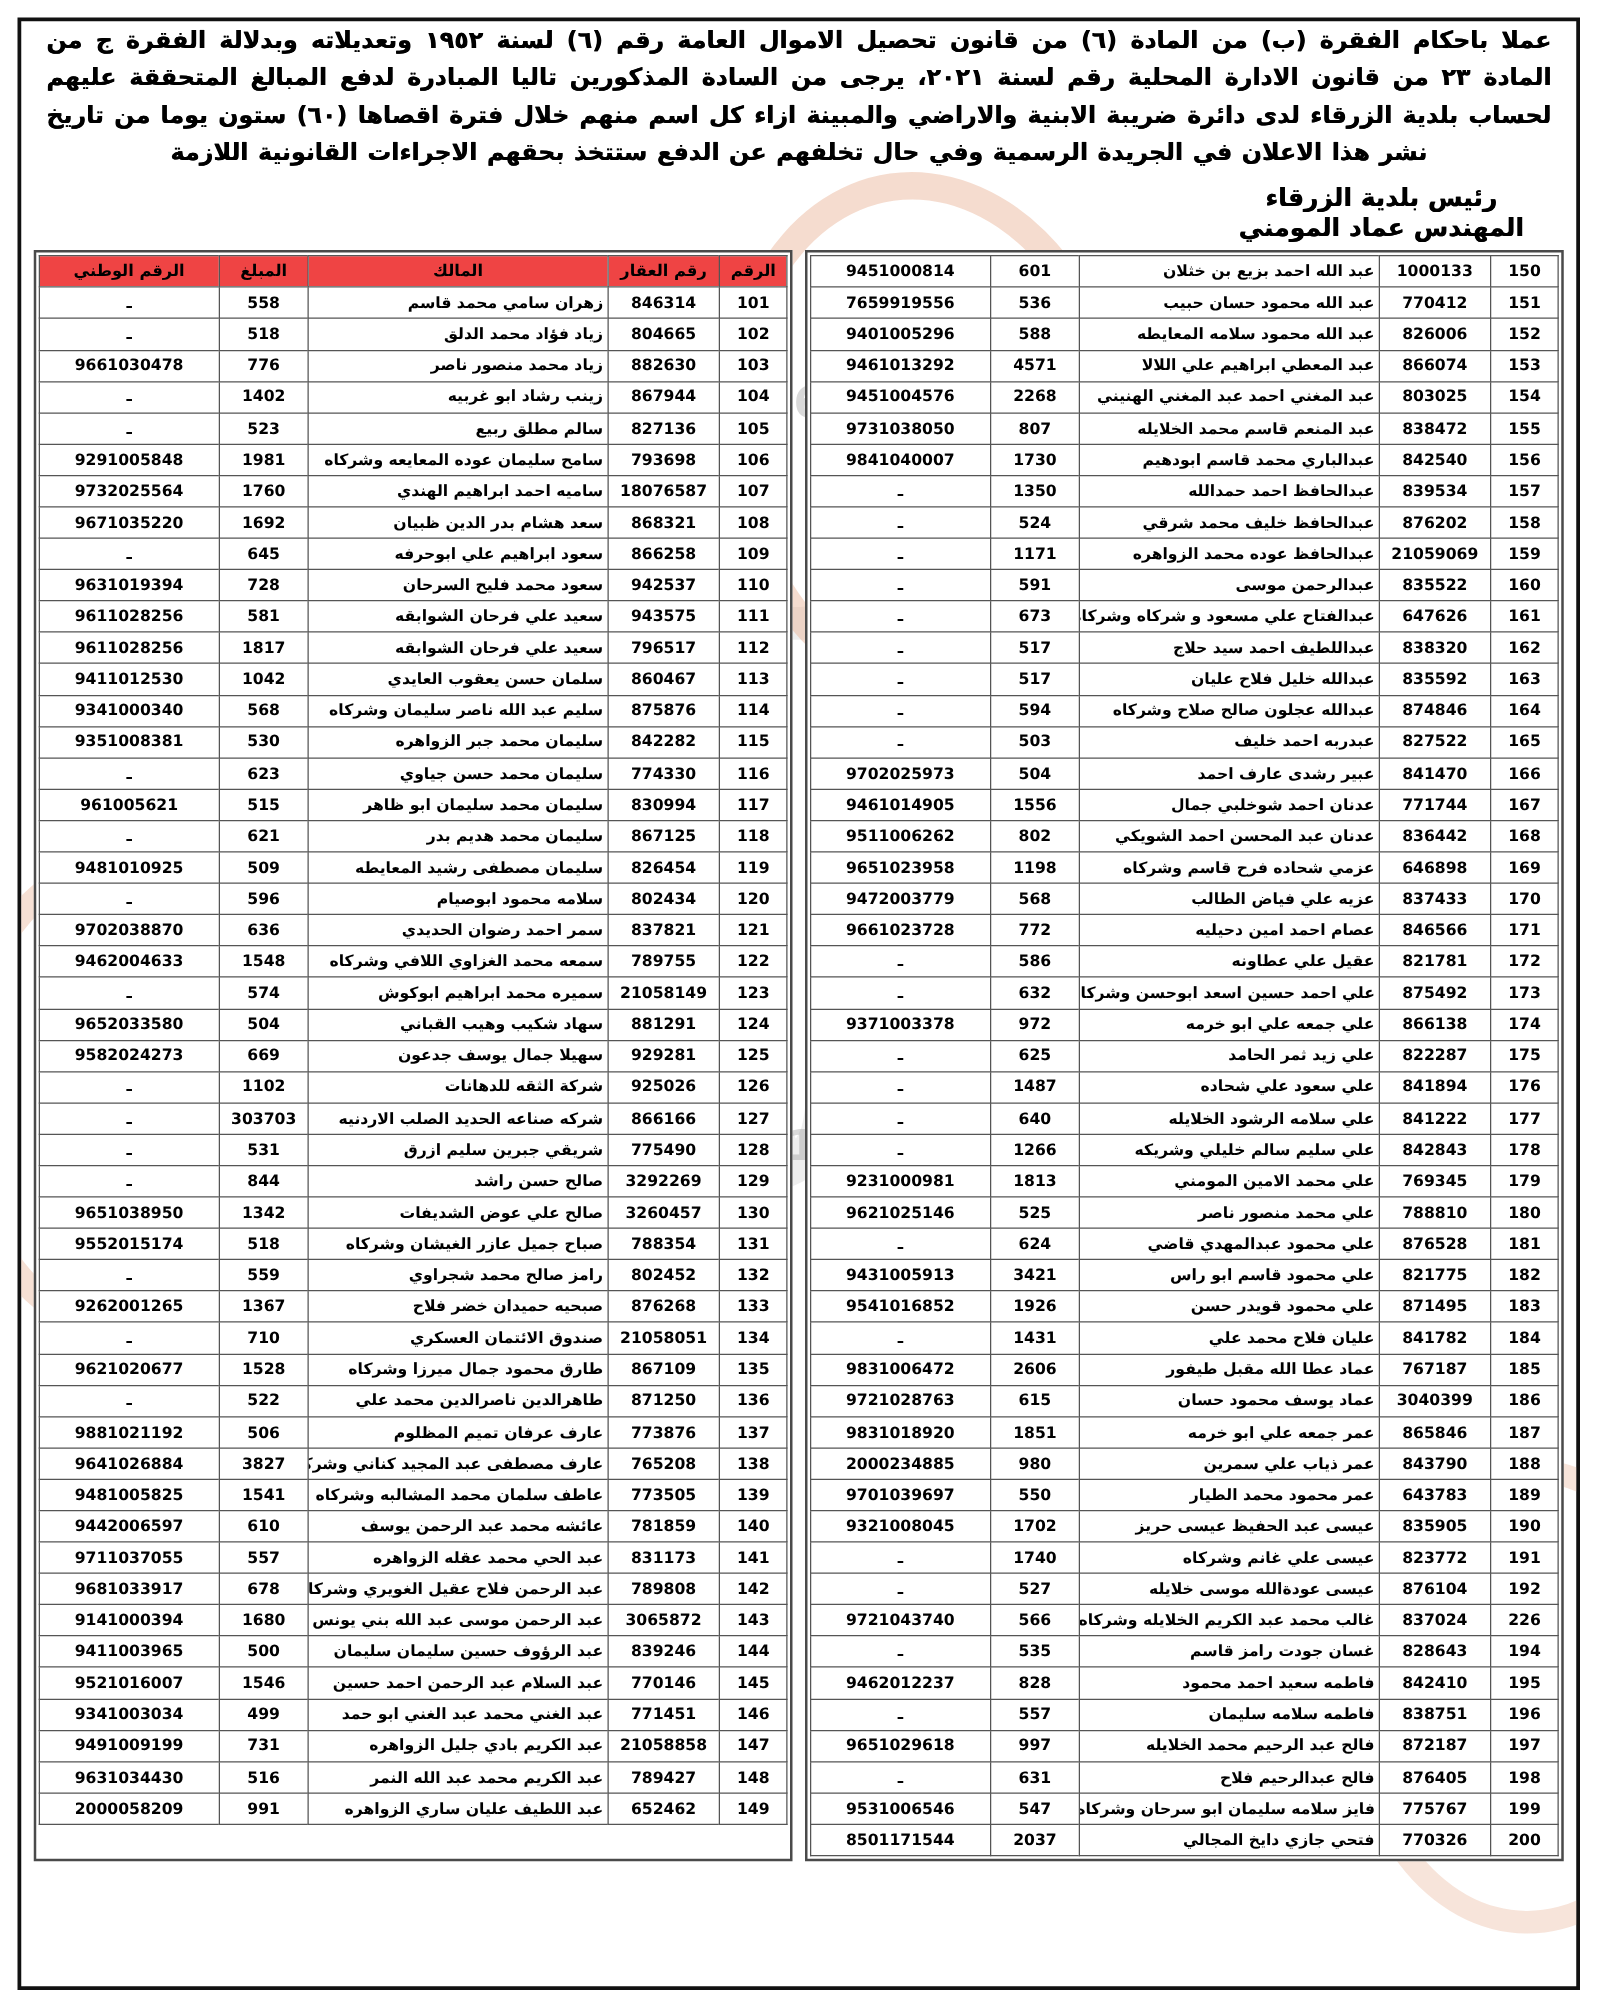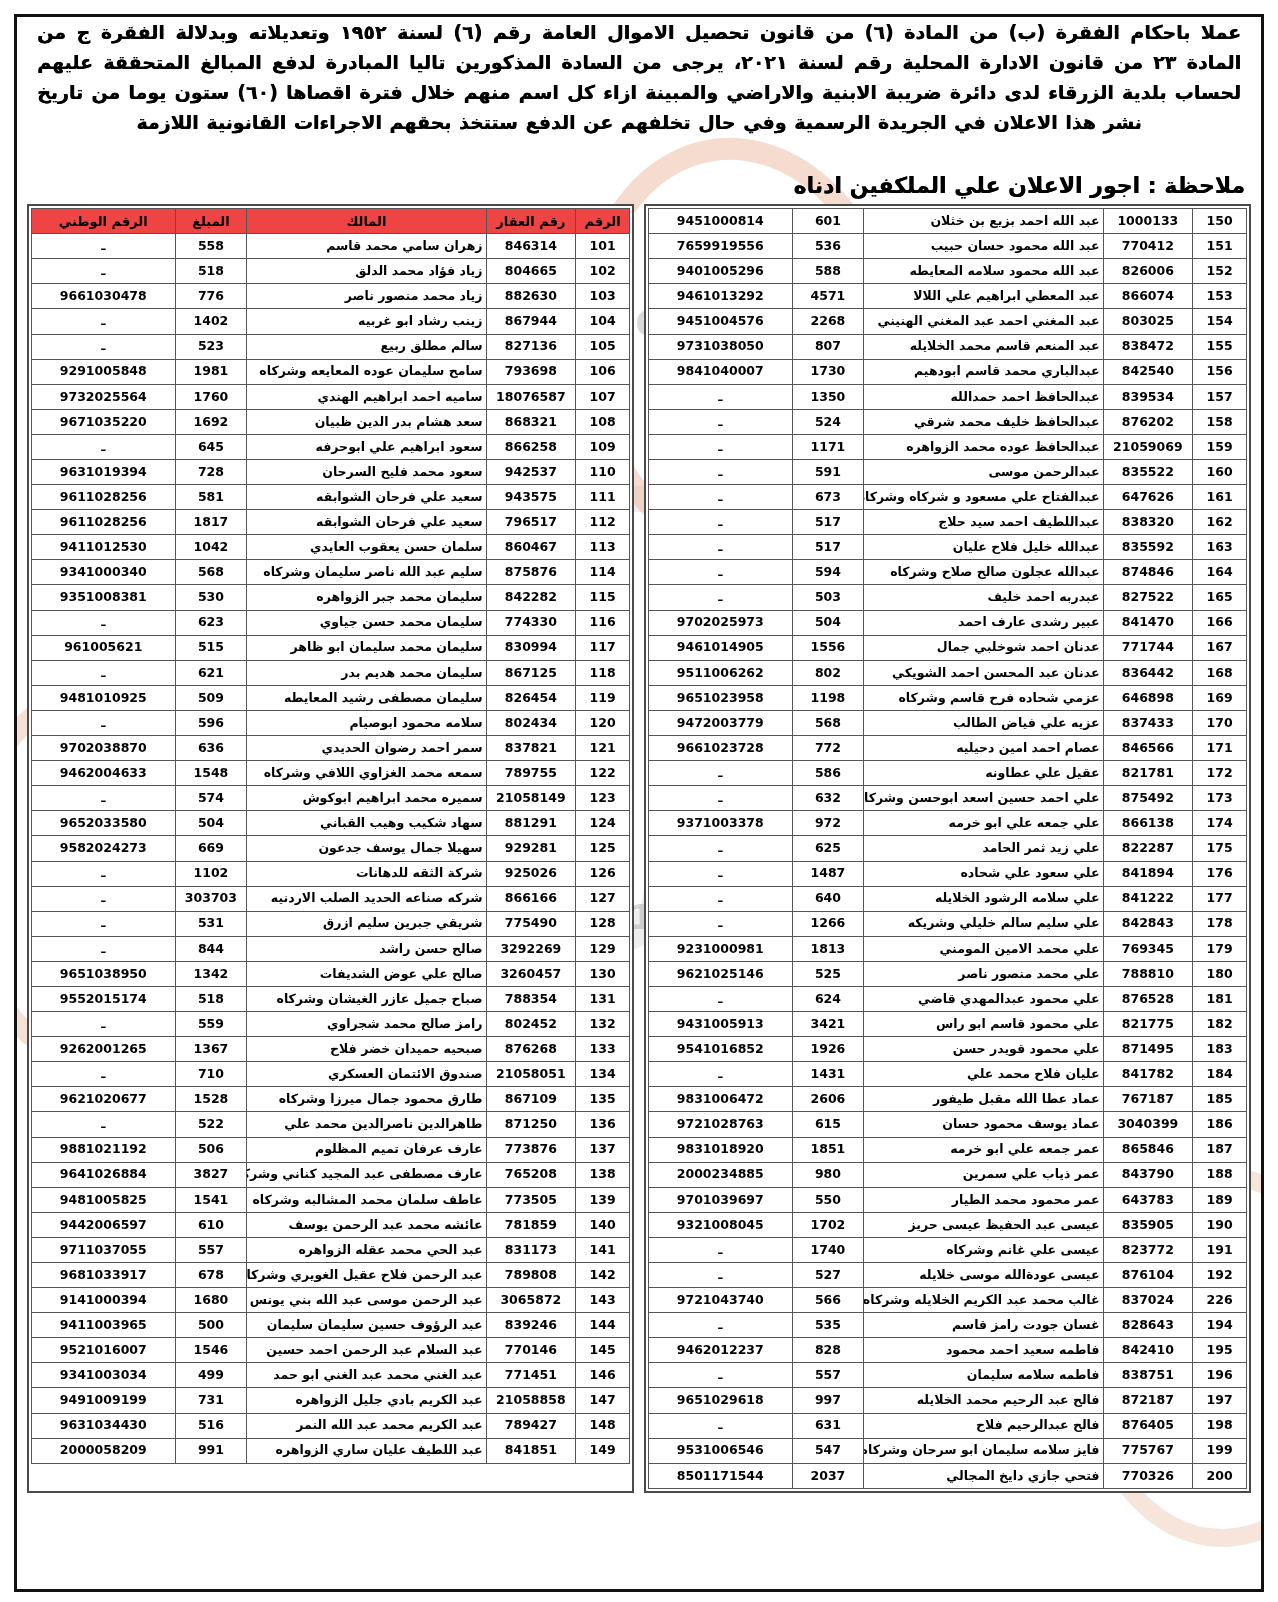--- a/index.html
+++ b/index.html
@@ -185,21 +185,24 @@
     <div class="wm-num" style="top:900px; left:527px;">10</div>
     <div class="wm-num" style="top:1015px; left:560px;">2</div>
   </div>
 
   <div class="content">
 
 
     <p class="ann-body">عملا باحكام الفقرة (ب) من المادة (٦) من قانون تحصيل الاموال العامة رقم (٦) لسنة ١٩٥٢ وتعديلاته وبدلالة الفقرة ج من المادة ٢٣ من قانون الادارة المحلية رقم لسنة ٢٠٢١، يرجى من السادة المذكورين تاليا المبادرة لدفع المبالغ المتحققة عليهم لحساب بلدية الزرقاء لدى دائرة ضريبة الابنية والاراضي والمبينة ازاء كل اسم منهم خلال فترة اقصاها (٦٠) ستون يوما من تاريخ نشر هذا الاعلان في الجريدة الرسمية وفي حال تخلفهم عن الدفع ستتخذ بحقهم الاجراءات القانونية اللازمة</p>
 
     <div class="sig-note-row">
-      <div class="note">ملاحظة : اجور الاعلان علي الملكفين ادناه</div>
+      <div class="signature">
+        <div>رئيس بلدية الزرقاء</div>
+        <div>المهندس عماد المومني</div>
+      </div>
     </div>
 
     <div class="tables-row">
 
       <div class="table-wrap">
         <table class="reg">
           <tbody id="left-body">
               <tr>
                 <td class="c-idx">150</td>
                 <td class="c-prop">1000133</td>
@@ -904,21 +907,21 @@
               </tr>
               <tr>
                 <td class="c-idx">148</td>
                 <td class="c-prop">789427</td>
                 <td class="c-owner">عبد الكريم محمد عبد الله النمر</td>
                 <td class="c-amt">516</td>
                 <td class="c-nat">9631034430</td>
               </tr>
               <tr>
                 <td class="c-idx">149</td>
-                <td class="c-prop">841851</td>
+                <td class="c-prop">652462</td>
                 <td class="c-owner">عبد اللطيف عليان ساري الزواهره</td>
                 <td class="c-amt">991</td>
                 <td class="c-nat">2000058209</td>
               </tr>
             </tbody>
         </table>
       </div>
 
     </div>
   </div>

